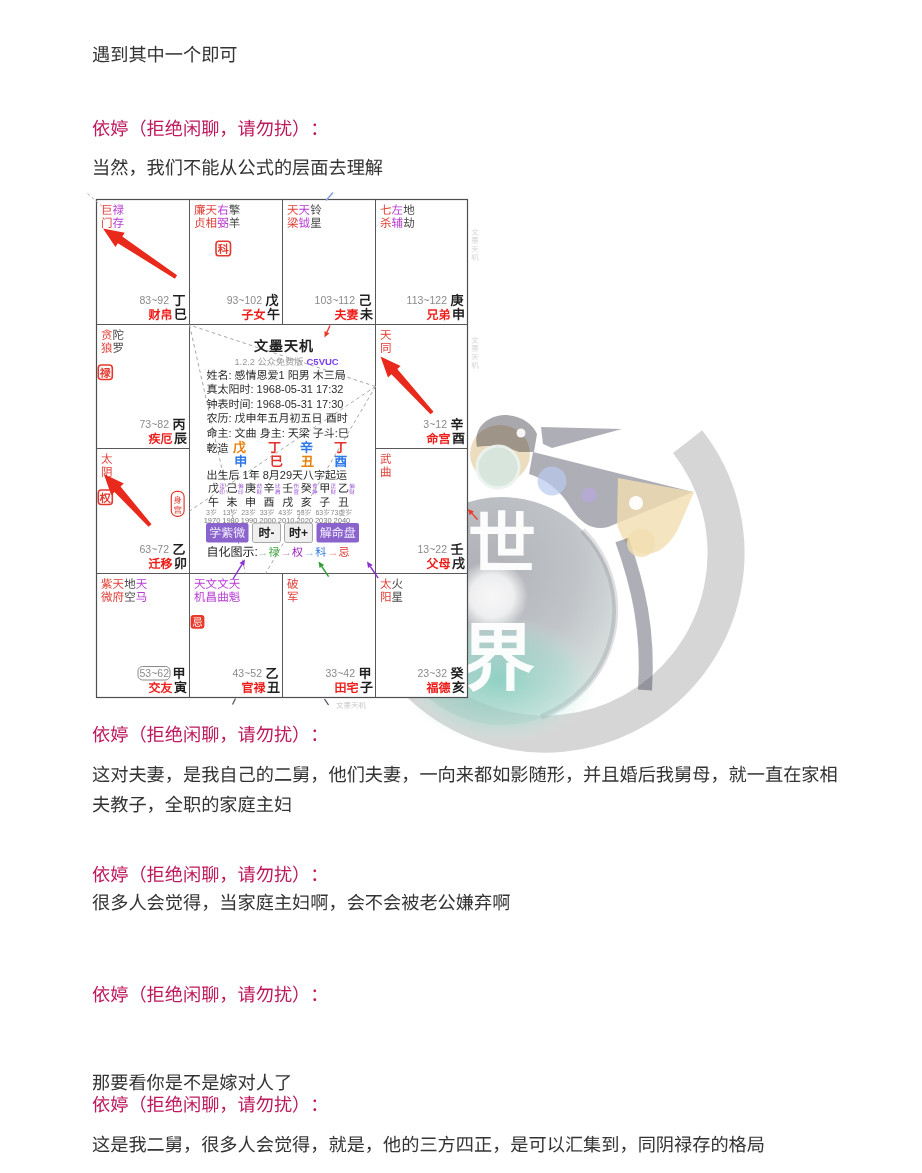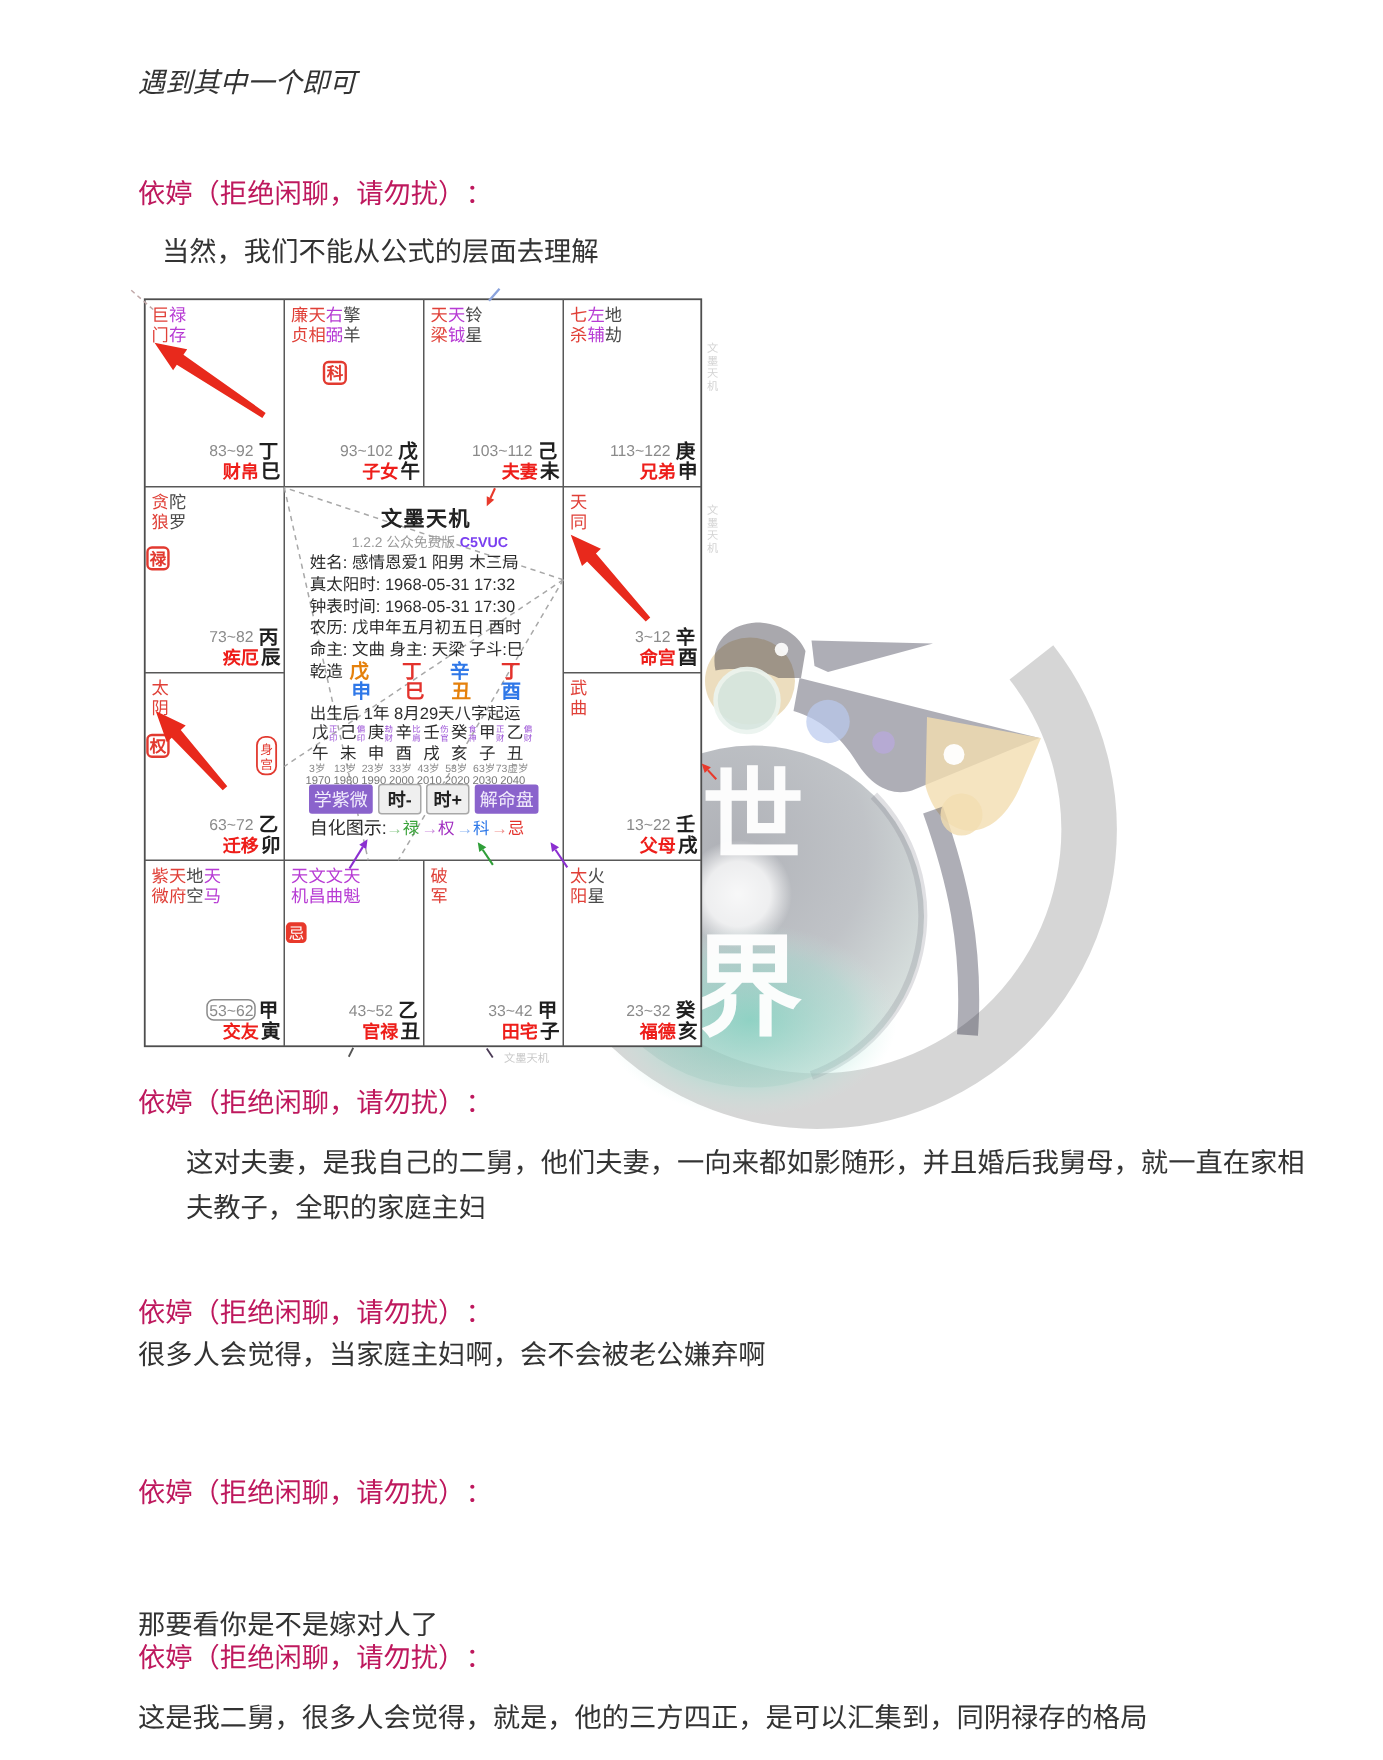--- a/index.html
+++ b/index.html
@@ -6,25 +6,25 @@
 html,body{margin:0;padding:0;}
 body{width:922px;height:1173px;background:#ffffff;font-family:"Liberation Sans",sans-serif;position:relative;overflow:hidden;text-spacing-trim:space-all;}
 .t{position:absolute;left:92px;color:#333;font-size:18.2px;line-height:30px;white-space:nowrap;}
 .h{position:absolute;left:92px;color:#be185d;font-size:18.2px;line-height:30px;white-space:nowrap;}
 .p{position:absolute;left:92px;width:755px;color:#333;font-size:18.2px;line-height:30px;}
 svg{position:absolute;top:0;left:0;}
 </style>
 </head>
 <body lang="zh-CN">
 
-<div class="t" style="top:40px;font-style:italic;">遇到其中一个即可</div>
+<div class="t" style="top:40px;">遇到其中一个即可</div>
 
 <div class="h" style="top:114px;">依婷（拒绝闲聊，请勿扰）：</div>
 
-<div class="t" style="top:153px;margin-left:16px;">当然，我们不能从公式的层面去理解</div>
+<div class="t" style="top:153px;">当然，我们不能从公式的层面去理解</div>
 
 <svg width="922" height="1173" viewBox="0 0 922 1173">
 <defs>
 <radialGradient id="globe" cx="42%" cy="30%" r="75%">
 <stop offset="0%" stop-color="#666a75"></stop>
         <stop offset="55%" stop-color="#868c94"></stop>
         <stop offset="100%" stop-color="#bfd2cb"></stop>
 </radialGradient>
 <radialGradient id="tealglow" cx="50%" cy="50%" r="50%">
 <stop offset="0%" stop-color="#6fd4bd" stop-opacity="0.85"></stop>
@@ -396,21 +396,21 @@
 <text x="206.5" y="555.8" font-size="12" fill="#2b2b2b">自化图示:</text>
 <text x="257.5" y="555.8" font-size="11" fill="#3aa33a"><tspan opacity="0.55">→</tspan><tspan>禄</tspan></text>
 <text x="281.0" y="555.8" font-size="11" fill="#a12cc0"><tspan opacity="0.55">→</tspan><tspan>权</tspan></text>
 <text x="304.3" y="555.8" font-size="11" fill="#2e78e8"><tspan opacity="0.55">→</tspan><tspan>科</tspan></text>
 <text x="327.5" y="555.8" font-size="11" fill="#e3322c"><tspan opacity="0.55">→</tspan><tspan>忌</tspan></text>
 </g>
 </svg>
 
 <div class="h" style="top:720px;">依婷（拒绝闲聊，请勿扰）：</div>
 
-<div class="p" style="top:760px;margin-left:32px;">这对夫妻，是我自己的二舅，他们夫妻，一向来都如影随形，并且婚后我舅母，就一直在家相夫教子，全职的家庭主妇</div>
+<div class="p" style="top:760px;">这对夫妻，是我自己的二舅，他们夫妻，一向来都如影随形，并且婚后我舅母，就一直在家相夫教子，全职的家庭主妇</div>
 
 <div class="h" style="top:860px;">依婷（拒绝闲聊，请勿扰）：</div>
 
 <div class="t" style="top:888px;">很多人会觉得，当家庭主妇啊，会不会被老公嫌弃啊</div>
 
 <div class="h" style="top:980px;">依婷（拒绝闲聊，请勿扰）：</div>
 
 <div class="t" style="top:1068px;">那要看你是不是嫁对人了</div>
 
 <div class="h" style="top:1090px;">依婷（拒绝闲聊，请勿扰）：</div>

